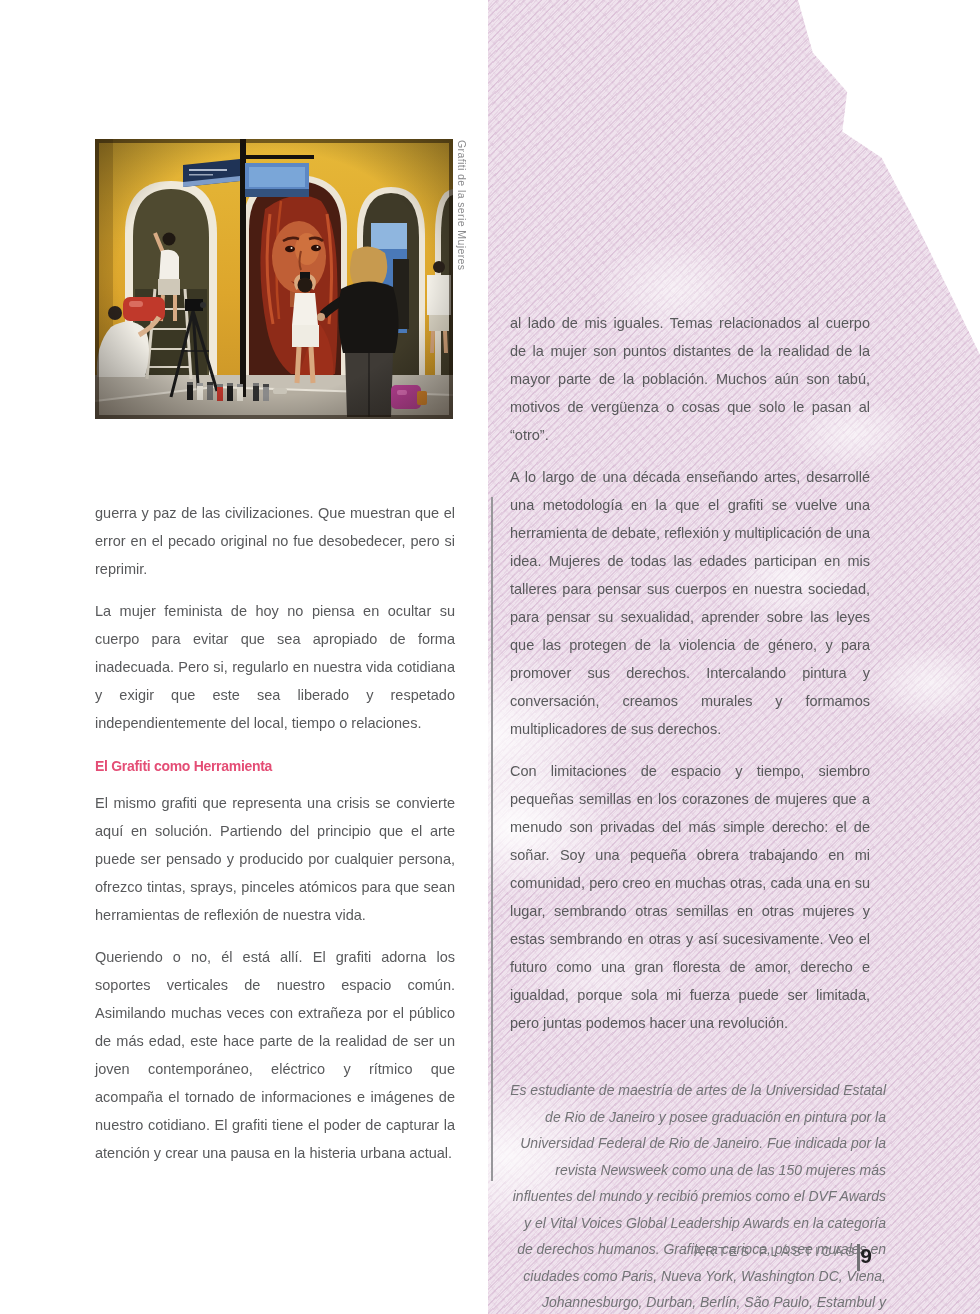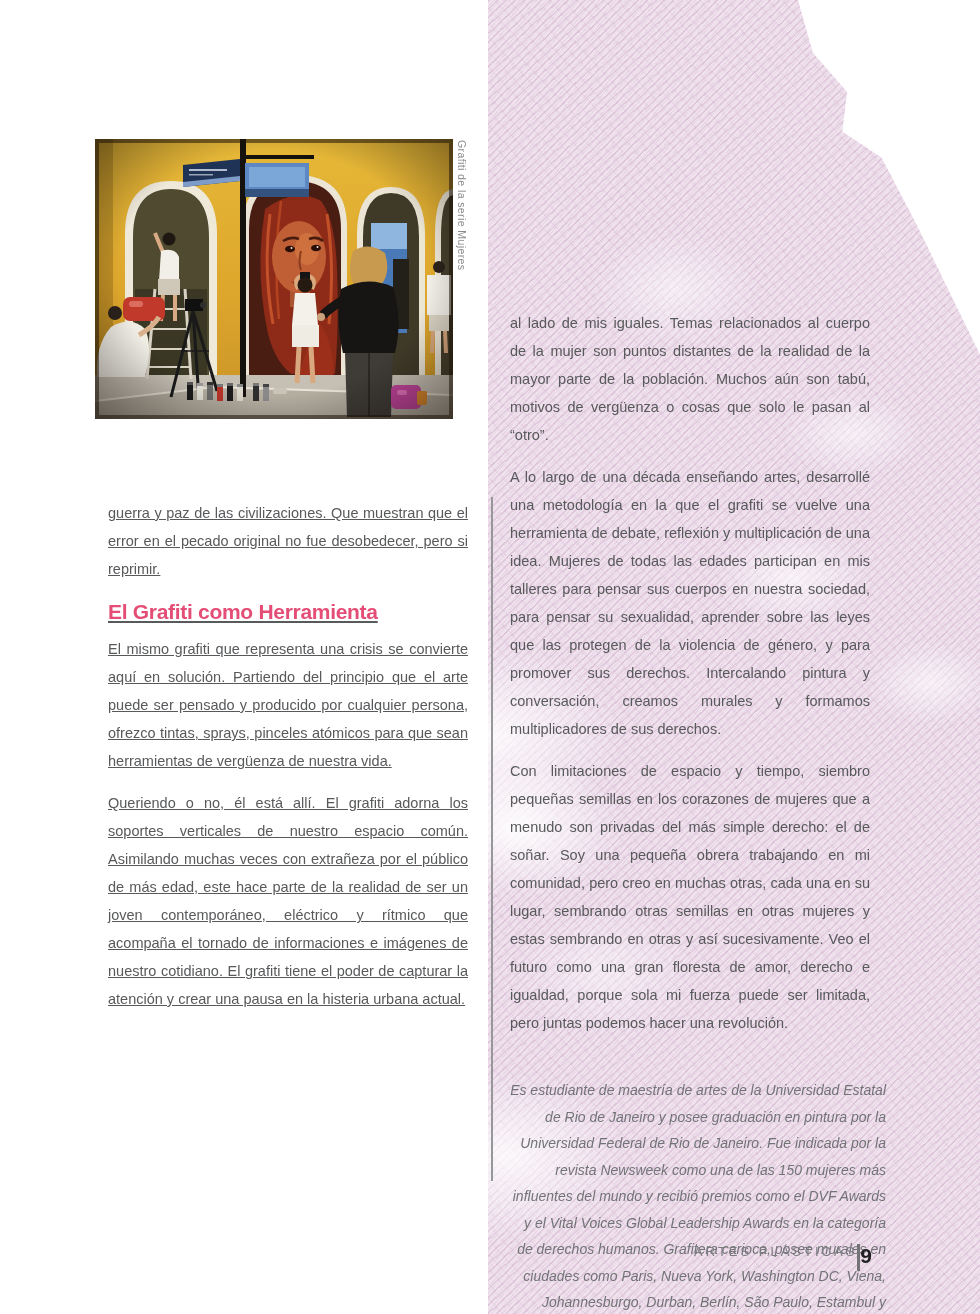--- a/index.html
+++ b/index.html
@@ -28,24 +28,24 @@
   
   .photo{ position:absolute; left:95px; top:139px; width:358px; height:280px; margin:0; z-index:2; }
   .photo svg{ display:block; }
   .photo-caption{
     position:absolute; left:456px; top:140px; height:280px; z-index:2;
     writing-mode:vertical-rl; font-size:10.5px; letter-spacing:.4px; color:#8b8b8d;
   }
   
   .col{ position:absolute; z-index:2; color:#58595b; font-size:14.5px; line-height:28px; }
   .col p{ margin:0 16px 14px 0; text-align:justify; }
-  .col-left{ left:108px;  top:499px; width:376px;text-decoration:underline; }
+  .col-left{ left:95px;  top:499px; width:376px; }
   .col-right{ left:510px; top:309px; width:376px; }
   .section-heading{
-    margin:16px 0 10px 0; font-size:21px; line-height:26px; font-weight:bold;
+    margin:16px 0 10px 0; font-size:14px; line-height:26px; font-weight:bold;
     letter-spacing:-0.3px; color:#e44d75;
   }
   .column-divider{
     position:absolute; left:491px; top:497px; width:2px; height:684px;
     background:#97979a; z-index:2;
   }
   
   .bio{ margin-top:40px; text-align:right; font-style:italic; color:#727376; }
   .bio-name{ font-size:14.5px; line-height:26px; letter-spacing:.4px; }
   .bio-text{ font-size:14px; line-height:26.5px; }
@@ -225,22 +225,23 @@
       <rect x="2" y="2" width="354" height="276" fill="none" stroke="rgba(30,20,10,.55)" stroke-width="4"></rect>
     </svg>
   </figure>
 
   <div class="photo-caption">Grafiti de la serie Mujeres</div>
 
   <div class="column-divider"></div>
 
   <div class="col col-left">
     <p>guerra y paz de las civilizaciones. Que muestran que el error en el pecado original no fue desobedecer, pero si reprimir.</p>
+    <p>La mujer feminista de hoy no piensa en ocultar su cuerpo para evitar que sea apropiado de forma inadecuada. Pero si, regularlo en nuestra vida cotidiana y exigir que este sea liberado y respetado independientemente del local, tiempo o relaciones.</p>
     <h2 class="section-heading">El Grafiti como Herramienta</h2>
-    <p>El mismo grafiti que representa una crisis se convierte aquí en solución. Partiendo del principio que el arte puede ser pensado y producido por cualquier persona, ofrezco tintas, sprays, pinceles atómicos para que sean herramientas de vergüenza de nuestra vida.</p>
+    <p>El mismo grafiti que representa una crisis se convierte aquí en solución. Partiendo del principio que el arte puede ser pensado y producido por cualquier persona, ofrezco tintas, sprays, pinceles atómicos para que sean herramientas de reflexión de nuestra vida.</p>
     <p>Queriendo o no, él está allí. El grafiti adorna los soportes verticales de nuestro espacio común. Asimilando muchas veces con extrañeza por el público de más edad, este hace parte de la realidad de ser un joven contemporáneo, eléctrico y rítmico que acompaña el tornado de informaciones e imágenes de nuestro cotidiano. El grafiti tiene el poder de capturar la atención y crear una pausa en la histeria urbana actual.</p>
   </div>
 
   <div class="col col-right">
     <p>al lado de mis iguales. Temas relacionados al cuerpo de la mujer son puntos distantes de la realidad de la mayor parte de la población. Muchos aún son tabú, motivos de vergüenza o cosas que solo le pasan al “otro”.</p>
     <p>A lo largo de una década enseñando artes, desarrollé una metodología en la que el grafiti se vuelve una herramienta de debate, reflexión y multiplicación de una idea. Mujeres de todas las edades participan en mis talleres para pensar sus cuerpos en nuestra sociedad, para pensar su sexualidad, aprender sobre las leyes que las protegen de la violencia de género, y para promover sus derechos. Intercalando pintura y conversación, creamos murales y formamos multiplicadores de sus derechos.</p>
     <p>Con limitaciones de espacio y tiempo, siembro pequeñas semillas en los corazones de mujeres que a menudo son privadas del más simple derecho: el de soñar. Soy una pequeña obrera trabajando en mi comunidad, pero creo en muchas otras, cada una en su lugar, sembrando otras semillas en otras mujeres y estas sembrando en otras y así sucesivamente. Veo el futuro como una gran floresta de amor, derecho e igualdad, porque sola mi fuerza puede ser limitada, pero juntas podemos hacer una revolución.</p>
     <div class="bio">
       <div class="bio-text">Es estudiante de maestría de artes de la Universidad Estatal de Rio de Janeiro y posee graduación en pintura por la Universidad Federal de Rio de Janeiro. Fue indicada por la revista Newsweek como una de las 150 mujeres más influentes del mundo y recibió premios como el DVF Awards y el Vital Voices Global Leadership Awards en la categoría de derechos humanos. Grafitera carioca, posee murales en ciudades como Paris, Nueva York, Washington DC, Viena, Johannesburgo, Durban, Berlín, São Paulo, Estambul y Praga. Hoy es presidenta de la Nami Red Feminista de Artes Urbanas, una organización que usa grafiti para promover los derechos de las mujeres.</div>
     </div>

